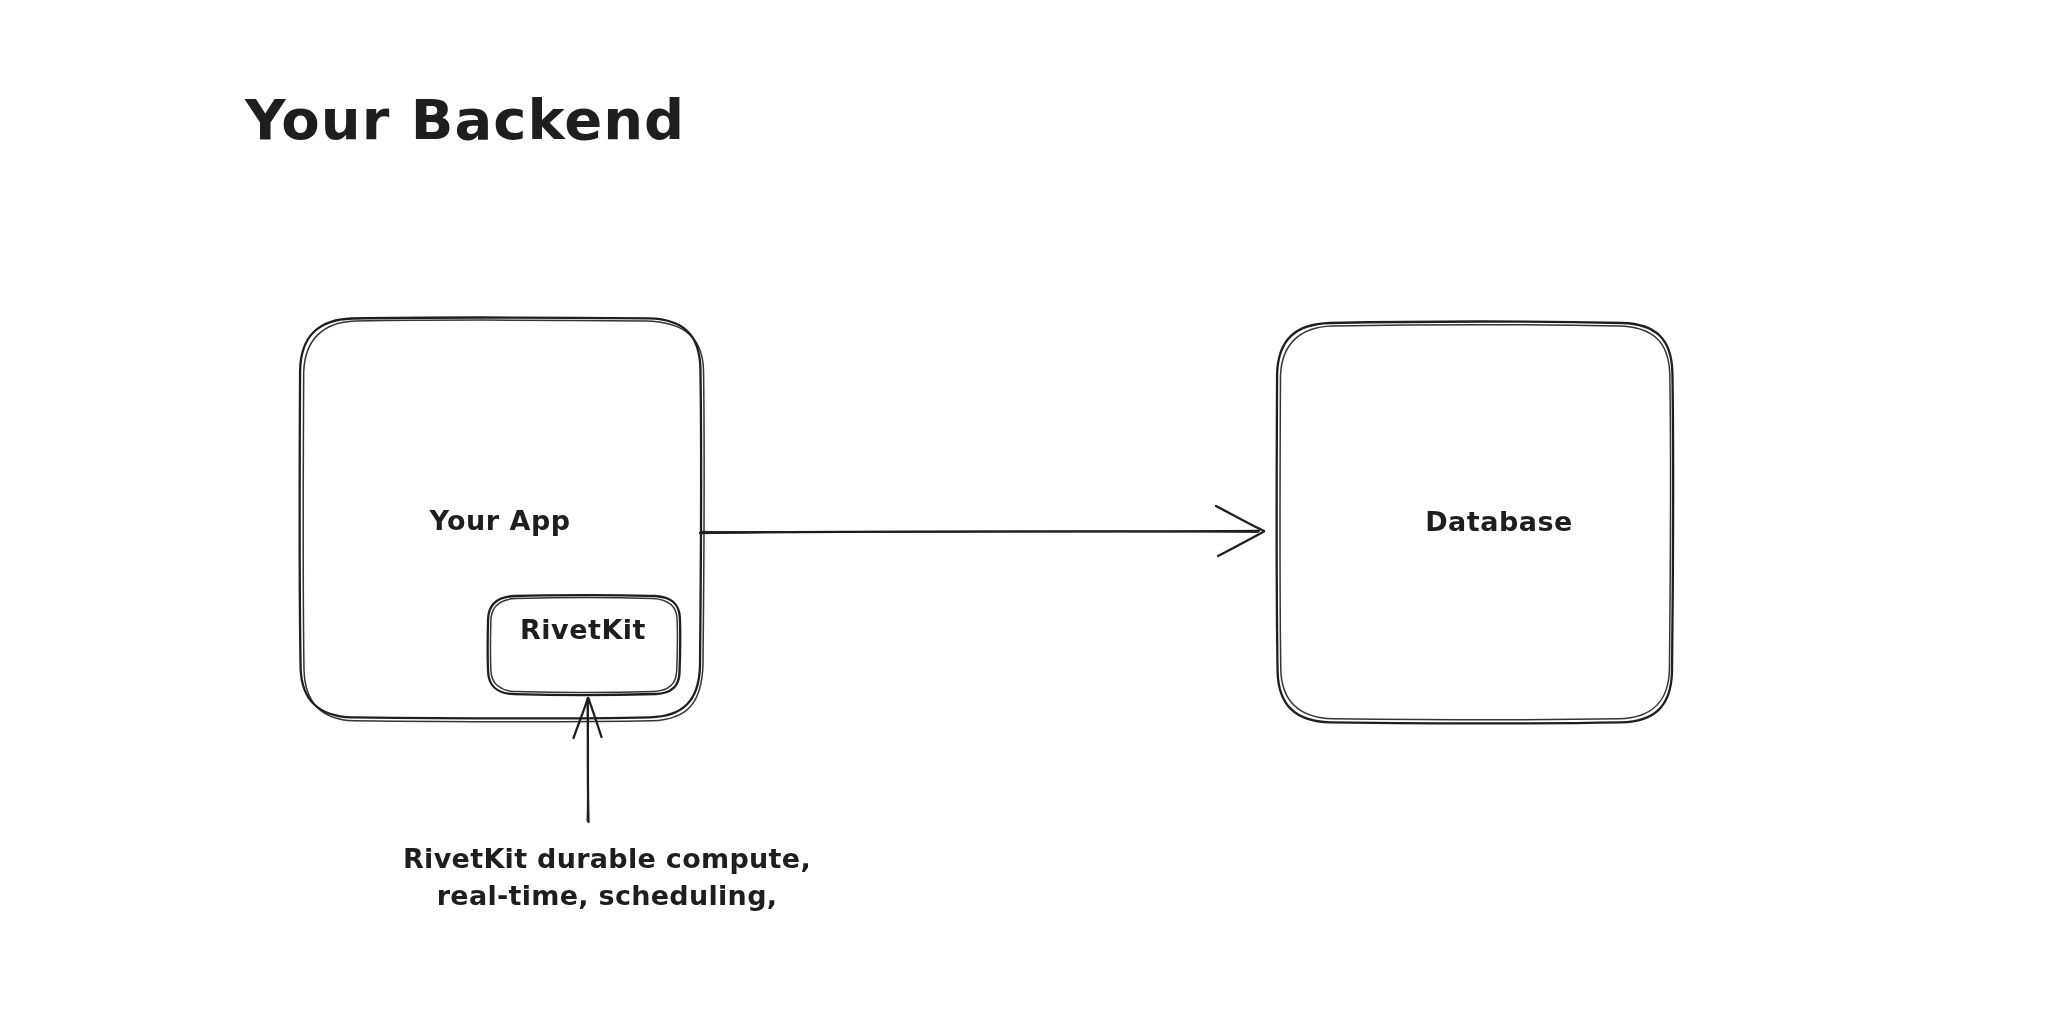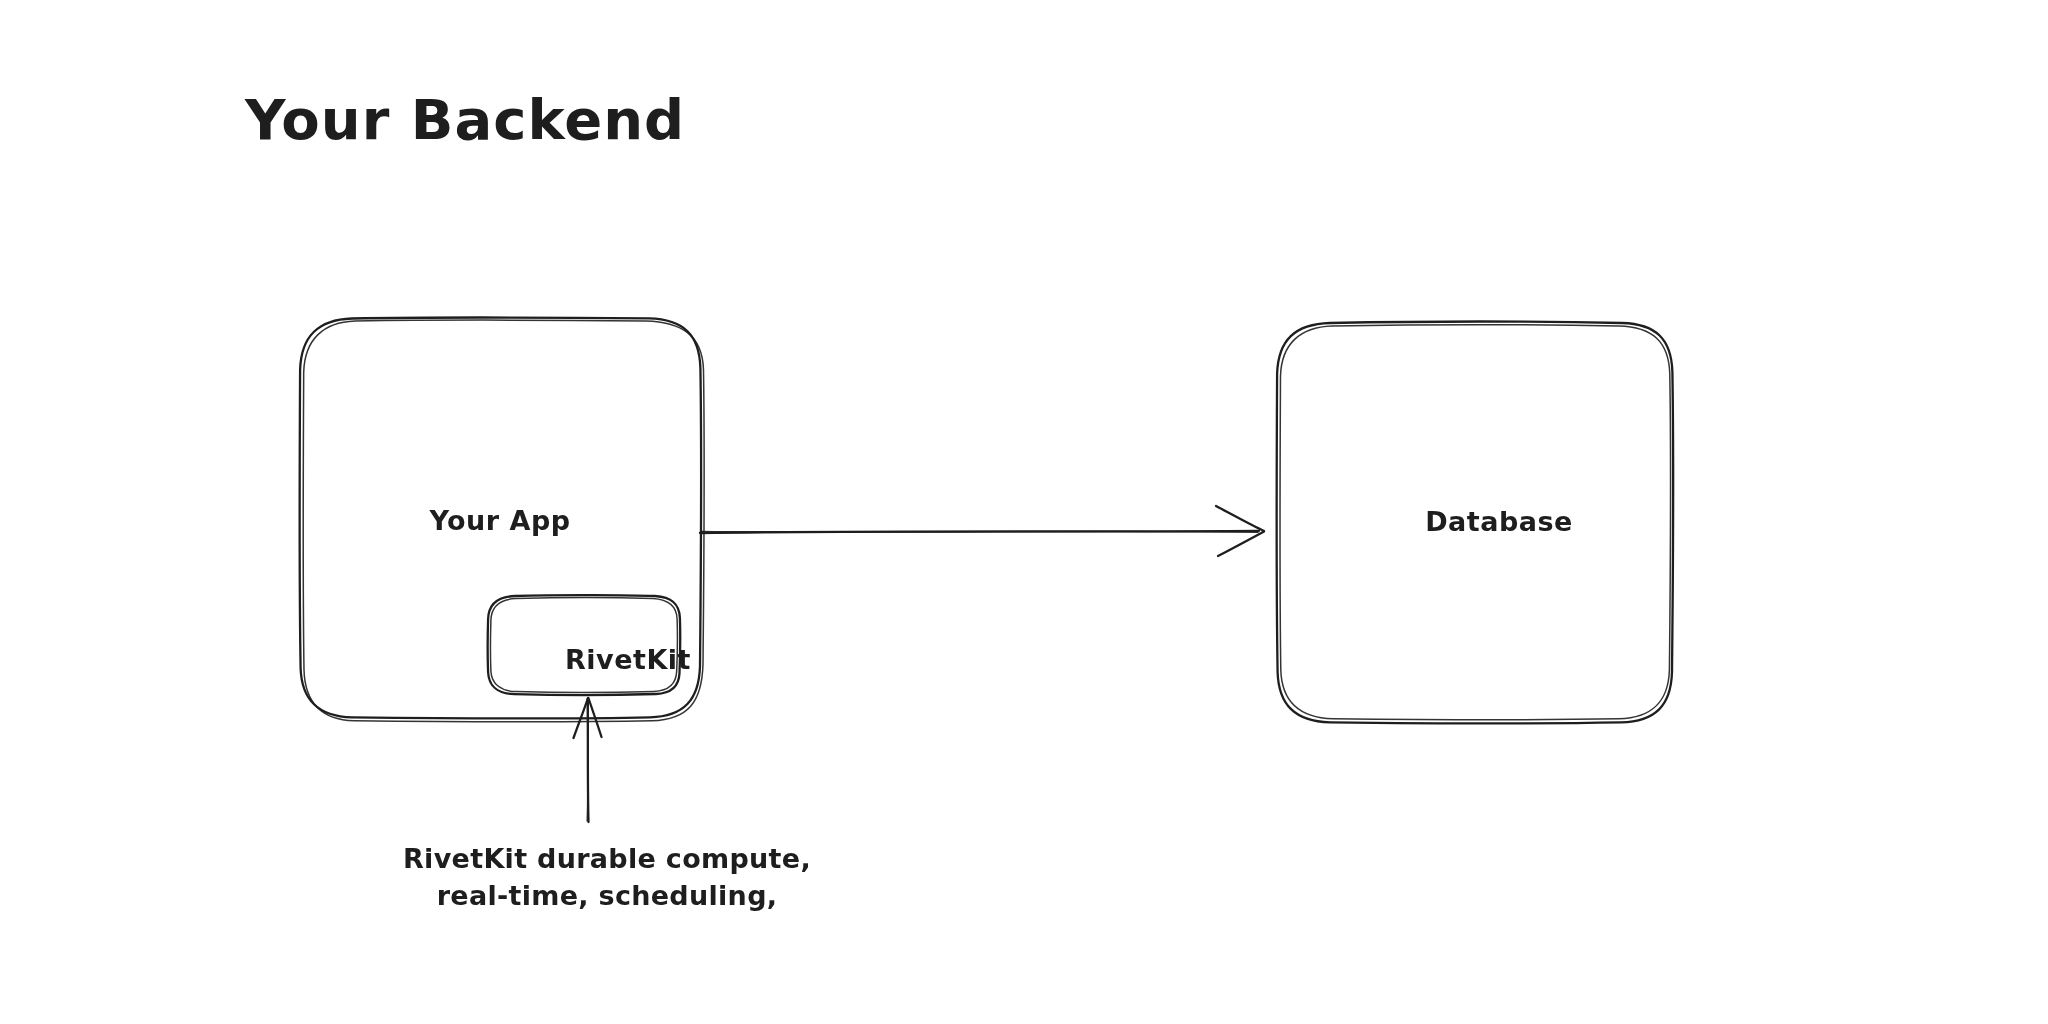--- a/index.html
+++ b/index.html
@@ -51,21 +51,21 @@
   .node-label {
     position: absolute;
     transform: translate(-50%, -50%);
     font-size: 27px;
     font-weight: 700;
     letter-spacing: 0.5px;
     white-space: nowrap;
   }
   #label-your-app { left: 200px; top: 202px; }   
   #label-database { left: 198px; top: 199px; margin-left: 24px; }   
-  #label-rivetkit { left: 96px;  top: 64px; margin-left: 45px;  }   
+  #label-rivetkit { left: 96px;  top: 34px;  }   
 
   #annotation {
     position: absolute;
     left: 607px;
     top: 840px;
     transform: translateX(-50%);
     text-align: center;
     font-size: 27px;
     font-weight: 700;
     letter-spacing: 0.3px;

